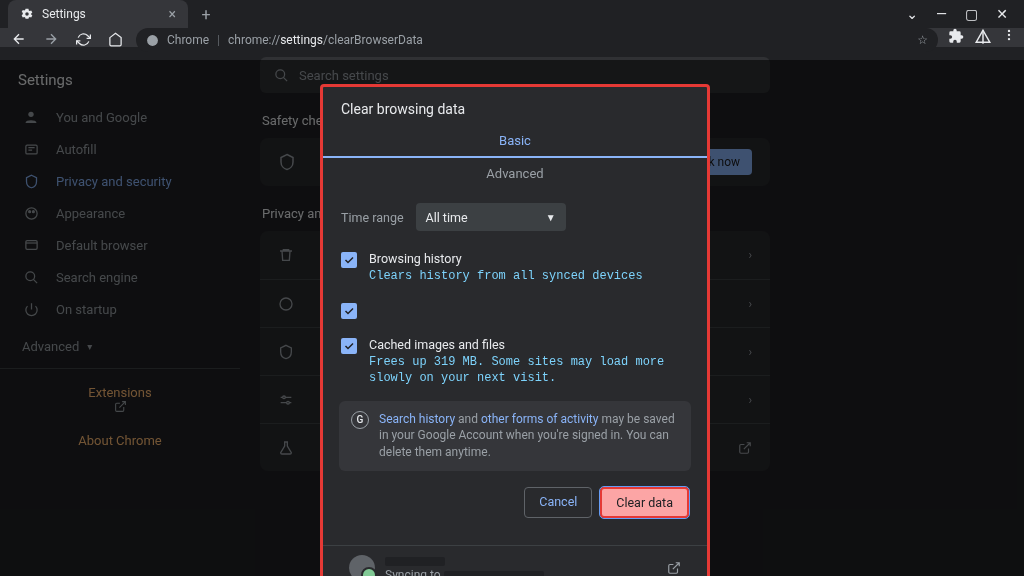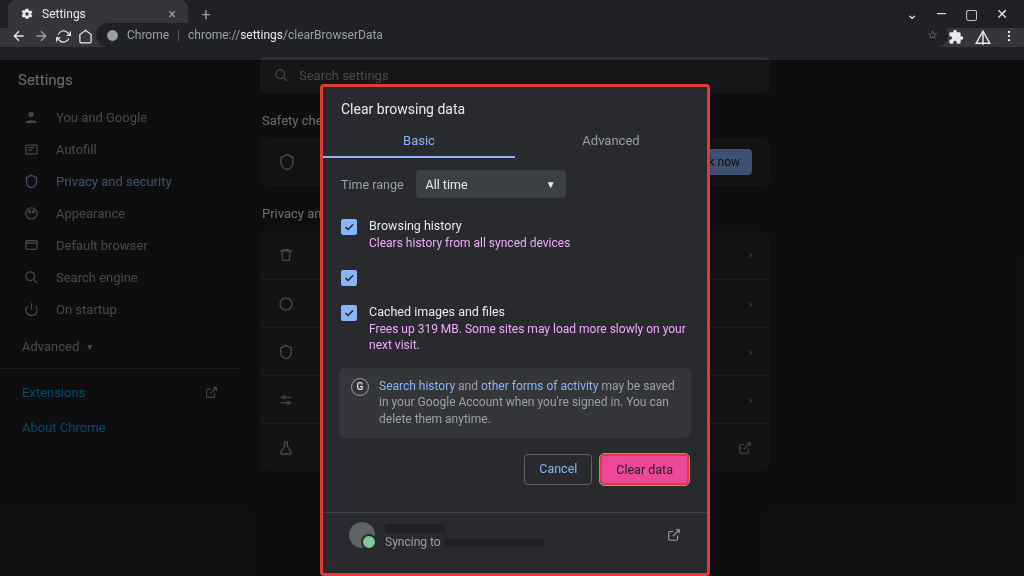--- a/index.html
+++ b/index.html
@@ -5,69 +5,69 @@
   * { margin: 0; padding: 0; box-sizing: border-box; font-family: "Segoe UI", Roboto, Arial, sans-serif; }
   body { width: 1024px; height: 576px; background: #202124; color: #e8eaed; overflow: hidden; position: relative; }
 
   
   .tab-strip { height: 28px; background: #202124; display: flex; align-items: center; padding: 0 8px; }
   .tab { display: flex; align-items: center; gap: 8px; background: #35363a; height: 28px; padding: 0 12px; border-radius: 8px 8px 0 0; font-size: 12px; color: #e8eaed; width: 180px; }
   .tab-close { margin-left: auto; font-size: 14px; color: #9aa0a6; }
   .new-tab-btn { width: 20px; height: 20px; margin-left: 8px; display:flex; align-items:center; justify-content:center; color:#9aa0a6; font-size:16px; }
   .win-controls { margin-left: auto; display: flex; gap: 18px; color: #e8eaed; font-size: 14px; padding-right: 8px; }
 
-  .toolbar { height: 19px; background: #35363a; display: flex; align-items: flex-end; padding: 0 8px; }
+  .toolbar { height: 19px; background: #35363a; display: flex; align-items: flex-start; padding: 0 8px; gap: 10px; }
   .nav-btn { width: 22px; height: 22px; display:flex; align-items:center; justify-content:center; color:#9aa0a6; }
   .nav-btn.enabled { color:#e8eaed; }
   .omnibox { flex: 1; height: 24px; background: #202124; border-radius: 12px; display: flex; align-items: center; padding: 0 10px; font-size: 12px; color: #9aa0a6; gap: 8px; }
   .omnibox .path-seg { color:#e8eaed; }
   .omnibox .star { margin-left: auto; color:#9aa0a6; }
   .ext-icons { display:flex; gap: 10px; color:#e8eaed; }
 
   
   .page { display:flex; height: calc(576px - 60px); }
   .settings-title { position:absolute; top:71px; left:18px; font-size:15px; color:#e8eaed; }
   .sidebar { width: 240px; padding: 54px 0 0 0; }
   .side-item { display:flex; align-items:center; gap:16px; height:32px; padding: 0 22px; font-size:13px; color:#9aa0a6; }
   .side-item.active { color:#8ab4f8; }
   .side-icon { width:18px; display:flex; justify-content:center; }
   .side-group { display:flex; align-items:center; gap:8px; padding: 14px 22px 8px; font-size:13px; color:#9aa0a6; }
-  .side-link { display:flex; align-items:center; justify-content:space-between; padding: 10px 22px; font-size:13px; color:#0ea5e9; }
+  .side-link { display:flex; align-items:center; justify-content:space-between; padding: 10px 22px; font-size:13px; color:#fdba74;flex-direction:column; }
 
   .content { flex:1; padding: 10px 20px; }
   .searchbox { display:flex; align-items:center; gap:10px; background:#303134; border-radius:6px; height:36px; padding:0 14px; width: 510px; color:#9aa0a6; font-size:13px; }
   .section-label { font-size:13px; color:#e8eaed; margin: 20px 0 10px 2px; }
   .card { background:#292a2d; border-radius:8px; width: 510px; }
   .row { display:flex; align-items:center; height:48px; padding:0 18px; color:#9aa0a6; border-top:1px solid #3c4043; }
   .row:first-child { border-top:none; }
   .row .chev { margin-left:auto; color:#9aa0a6; font-size:12px; }
   .check-now { background:#8ab4f8; color:#202124; font-size:12px; padding:6px 12px; border-radius:4px; }
 
   
   .dim { position:absolute; inset:60px 0 0 0; background: rgba(0,0,0,0.55); }
 
   
   .modal-wrap { position:absolute; top:84px; left:320px; width:390px; border:3px solid #e53935; background:#292a2d; border-radius:4px; padding-bottom:16px; }
   .modal-title { font-size:14px; color:#e8eaed; padding:14px 18px 8px; }
-  .modal-tabs { display:flex; }
+  .modal-tabs { display:flex;flex-direction:column; }
   .m-tab { flex:1; text-align:center; font-size:13px; padding:8px 0; color:#9aa0a6; border-bottom:2px solid transparent; }
   .m-tab.on { color:#8ab4f8; border-bottom-color:#8ab4f8; }
   .tr-row { display:flex; align-items:center; gap:12px; padding: 12px 18px; font-size:12.5px; color:#9aa0a6; }
   .select { flex:0 0 150px; height:28px; background:#3c4043; border-radius:4px; display:flex; align-items:center; justify-content:space-between; padding:0 10px; color:#e8eaed; font-size:12.5px;gap:36px; }
   .opt { display:flex; gap:12px; padding: 8px 18px 10px; }
   .cb { width:16px; height:16px; border-radius:2px; background:#8ab4f8; display:flex; align-items:center; justify-content:center; flex-shrink:0; margin-top:1px; }
   .cb svg { width:12px; height:12px; }
   .opt-txt h4 { font-size:12.5px; color:#e8eaed; font-weight:400; margin-bottom:2px; }
-  .opt-txt p { font-size:12px; color:#f0abfc; line-height:1.35; }
+  .opt-txt p { font-size:12px; color:#7dd3fc; line-height:1.35;font-family:Liberation Mono, monospace; }
   .info-box { margin: 4px 16px 8px; background:#35363a; border-radius:6px; padding:10px 12px; display:flex; gap:10px; font-size:12px; color:#9aa0a6; line-height:1.4; }
   .info-box .links { color:#8ab4f8; }
   .g-logo { width:18px; height:18px; border:1.5px solid #9aa0a6; border-radius:50%; display:flex; align-items:center; justify-content:center; font-size:10px; color:#e8eaed; flex-shrink:0; font-weight:500; }
   .btn-row { display:flex; justify-content:flex-end; gap:8px; padding: 8px 18px; }
   .btn { font-size:12.5px; padding:6px 14px; border-radius:4px; border:1px solid #5f6368; color:#8ab4f8; background:transparent; }
-  .btn.primary { background:#ec4899; color:#202124; border:2px solid #e53935; outline:1px solid #669df6; }
+  .btn.primary { background:#fca5a5; color:#202124; border:2px solid #e53935; outline:1px solid #669df6; }
   .sync-row { display:flex; align-items:center; gap:10px; padding: 8px 26px; border-top:1px solid #3c4043; margin-top:19px; }
   .avatar { width:26px; height:26px; border-radius:50%; background:#5f6368; position:relative; }
   .avatar::after { content:""; position:absolute; right:-2px; bottom:-2px; width:12px; height:12px; border-radius:50%; background:#81c995; border:2px solid #292a2d; }
   .sync-txt { font-size:12px; color:#9aa0a6; }
   .blk { display:inline-block; height:9px; border-radius:2px; background:#202124; vertical-align:middle; }
   .ext-open { margin-left:auto; color:#9aa0a6; }
 
   svg { display:block; }
 </style>
 </head>

